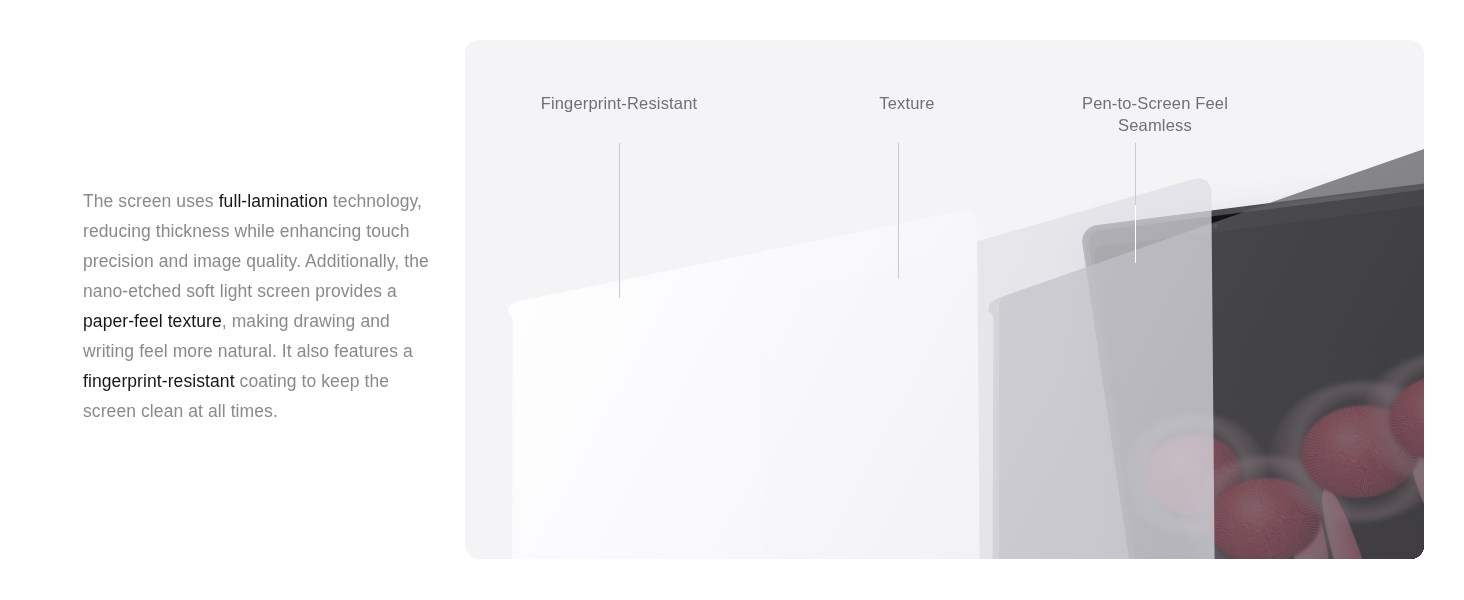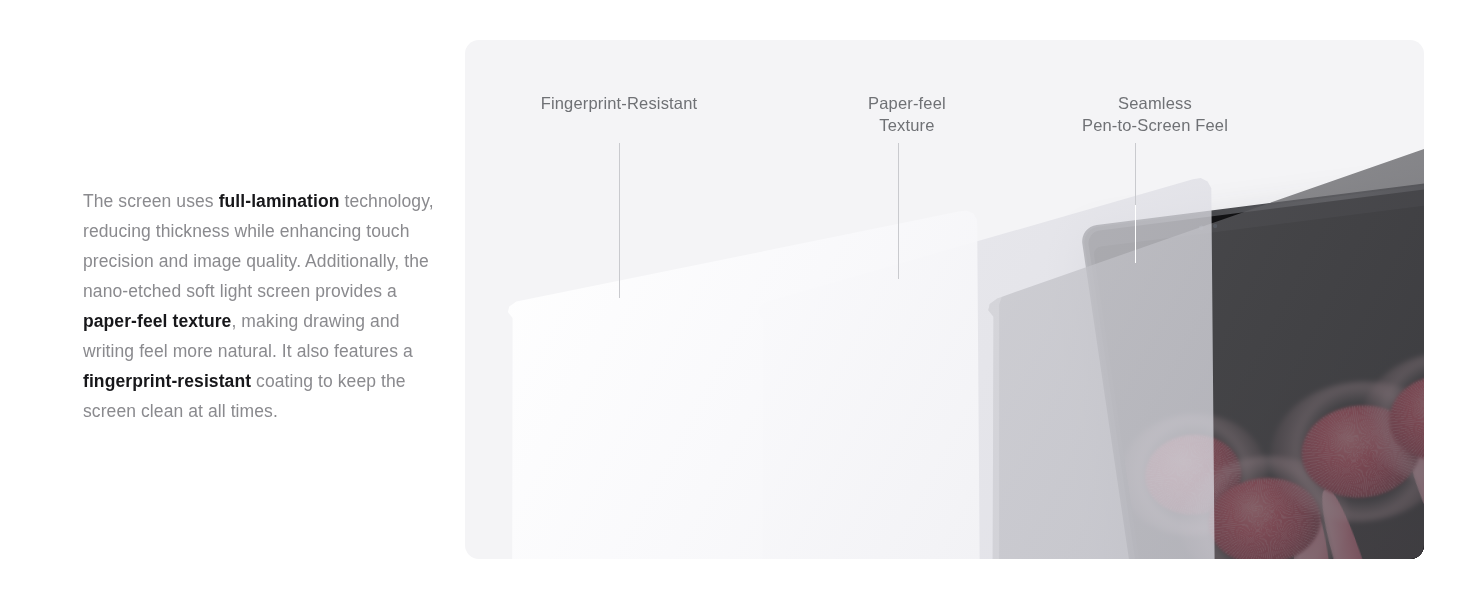--- a/index.html
+++ b/index.html
@@ -34,21 +34,21 @@
   .body-copy {
     margin: 0;
     font-size: 17.5px;
     line-height: 30px;
     color: #8a8a8e;
     letter-spacing: 0.005em;
     font-weight: 400;
   }
   .body-copy .strong {
     color: #17171a;
-    font-weight: 700;
+    font-weight: 400;
   }
 
   
   .visual-card {
     position: absolute;
     left: 465px;
     top: 40px;
     width: 959px;
     height: 519px;
     background: #f4f4f6;
@@ -278,26 +278,25 @@
       <span>The screen uses </span><span class="strong">full-lamination</span><span> technology, reducing thickness while enhancing touch precision and image quality. Additionally, the nano-etched soft light screen provides a </span><span class="strong">paper-feel texture</span><span>, making drawing and writing feel more natural. It also features a </span><span class="strong">fingerprint-resistant</span><span> coating to keep the screen clean at all times.</span>
     </p>
   </div>
 
   <div class="visual-card">
 
     <div class="callout callout-1">
       <div>Fingerprint-Resistant</div>
     </div>
     <div class="callout callout-2">
-      <div>Paper-feel</div>
       <div>Texture</div>
     </div>
     <div class="callout callout-3">
+      <div>Pen-to-Screen Feel</div>
       <div>Seamless</div>
-      <div>Pen-to-Screen Feel</div>
     </div>
 
     <div class="stage">
 
       <div class="device">
         <div class="device-body">
           <div class="device-rim"></div>
           <div class="device-bezel">
             <span class="sensor-dot a"></span>
             <span class="sensor-dot b"></span>

